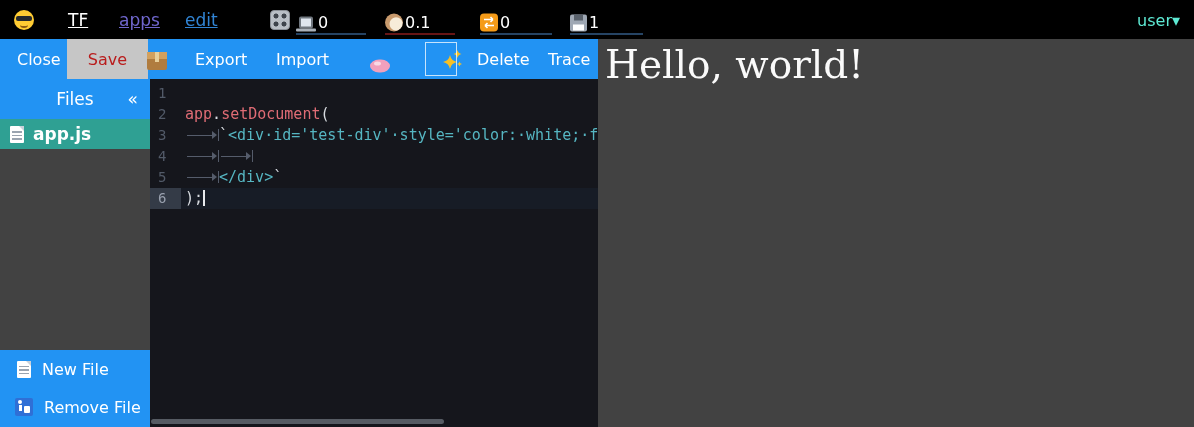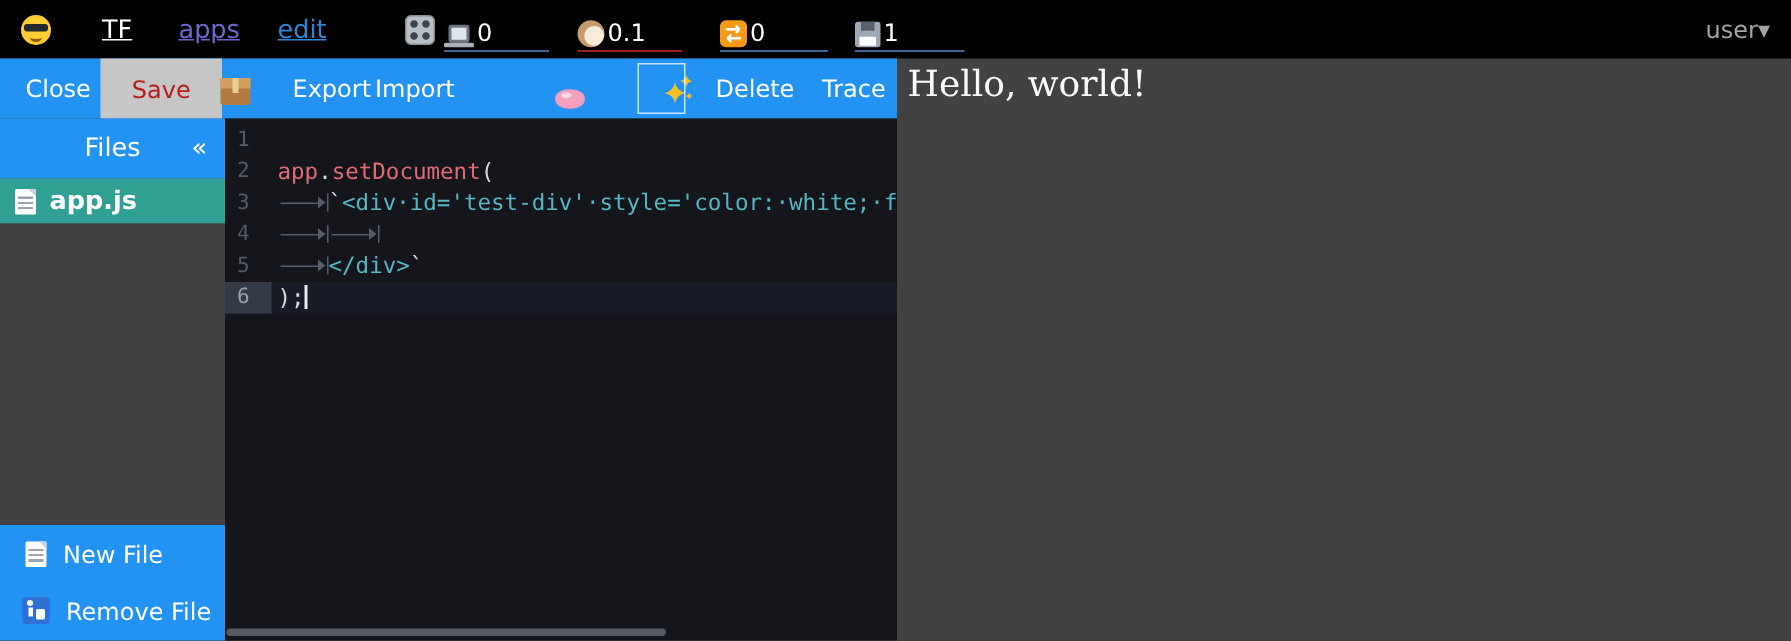--- a/index.html
+++ b/index.html
@@ -11,21 +11,21 @@
   }
   
   .topbar{position:absolute;left:0;top:0;width:1194px;height:39px;background:#000;}
   .topbar > *{position:absolute;top:50%;transform:translateY(-50%);}
   .tb-link{color:#fff;text-decoration:underline;font-size:17px;cursor:pointer;}
   .tb-link.purple{color:#6f66cc;}
   .tb-link.blue{color:#3184d4;}
   .stat{display:flex;align-items:flex-end;gap:2px;height:26px;border-bottom:1px solid #4d87c7;padding-bottom:2px;}
   .stat.red{border-bottom-color:#cf2b2b;}
   .stat .val{color:#fff;font-size:16px;line-height:18px;}
-  .user{right:14px;color:#a3a3a3;font-size:16px;cursor:pointer;}
+  .user{right:14px;color:#5eead4;font-size:16px;cursor:pointer;}
 
   
   .toolbar{position:absolute;left:0;top:39px;width:598px;height:40px;background:#2293f3;}
   .toolbar > *{position:absolute;top:50%;transform:translateY(-50%);}
   .tool-btn{color:#fff;font-size:16px;cursor:pointer;white-space:nowrap;}
   .save-btn{top:0;transform:none;height:40px;left:67px;width:81px;background:#c6c6c6;color:#b91c1c;
     display:flex;align-items:center;justify-content:center;font-size:16px;cursor:pointer;}
   .blank-btn{top:3px;transform:none;left:425px;width:30px;height:32px;border:1px solid rgba(255,255,255,.75);cursor:pointer;}
 
   
@@ -58,21 +58,21 @@
   .tok-tab{display:inline-block;width:33px;height:12px;position:relative;vertical-align:-1px;
     border-right:1px solid #555c6b;}
   .tok-tab::before{content:"";position:absolute;left:2px;right:6px;top:50%;border-top:1px solid #555c6b;}
   .tok-tab::after{content:"";position:absolute;right:1px;top:50%;transform:translateY(-50%);
     border-left:5px solid #555c6b;border-top:4px solid transparent;border-bottom:4px solid transparent;}
   .tok-cursor{display:inline-block;width:2px;height:16px;background:#e8eaed;vertical-align:-3px;}
   .hscrollbar{position:absolute;left:1px;bottom:3px;width:293px;height:5px;background:#565b63;border-radius:3px;cursor:pointer;}
 
   
   .output-text{position:absolute;left:605px;top:42px;color:#fafafa;
-    font-family:"DejaVu Serif","Liberation Serif",serif;font-size:24px;}
+    font-family:"DejaVu Serif","Liberation Serif",serif;font-size:39px;}
 
   
   .icon{display:inline-block;position:relative;}
   .emoji-face{width:20px;height:20px;border-radius:50%;background:#ffcc33;left:14px;}
   .emoji-face .shades{position:absolute;left:2px;right:2px;top:6px;height:5px;background:#24292e;border-radius:2px;}
   .emoji-face .smile{position:absolute;left:6px;right:6px;bottom:2px;height:4px;border-bottom:2px solid #8a5a12;border-radius:50%;}
   .dice{width:18px;height:18px;border-radius:4px;border:1px solid #8b9097;
     background:
       radial-gradient(circle at 5px 5px,#3e444c 2.2px,transparent 2.8px),
       radial-gradient(circle at 13px 5px,#3e444c 2.2px,transparent 2.8px),
@@ -141,21 +141,21 @@
   </span>
 
   <span class="user">user▾</span>
 </div>
 
 <div class="toolbar">
   <span class="tool-btn" style="left:17px">Close</span>
   <span class="save-btn">Save</span>
   <span class="icon package" style="left:147px"><span class="flap"></span><span class="tape"></span></span>
   <span class="tool-btn" style="left:195px">Export</span>
-  <span class="tool-btn" style="left:250px">Import</span>
+  <span class="tool-btn" style="left:276px">Import</span>
   <span class="icon soap" style="left:345px"></span>
   <span class="icon" style="left:393px;width:20px;height:20px">
     <svg width="20" height="20" viewBox="0 0 20 20">
       <path d="M7 6 Q8.2 11.8 14 13 Q8.2 14.2 7 20 Q5.8 14.2 0 13 Q5.8 11.8 7 6 Z" fill="#f6c026"></path>
       <path d="M14.5 1 Q15.2 4.3 18.5 5 Q15.2 5.7 14.5 9 Q13.8 5.7 10.5 5 Q13.8 4.3 14.5 1 Z" fill="#f6c026"></path>
       <path d="M16.5 12.5 Q16.9 14.6 19 15 Q16.9 15.4 16.5 17.5 Q16.1 15.4 14 15 Q16.1 14.6 16.5 12.5 Z" fill="#f6c026"></path>
     </svg>
   </span>
   <span class="blank-btn"></span>
   <span class="tool-btn" style="left:477px">Delete</span>

